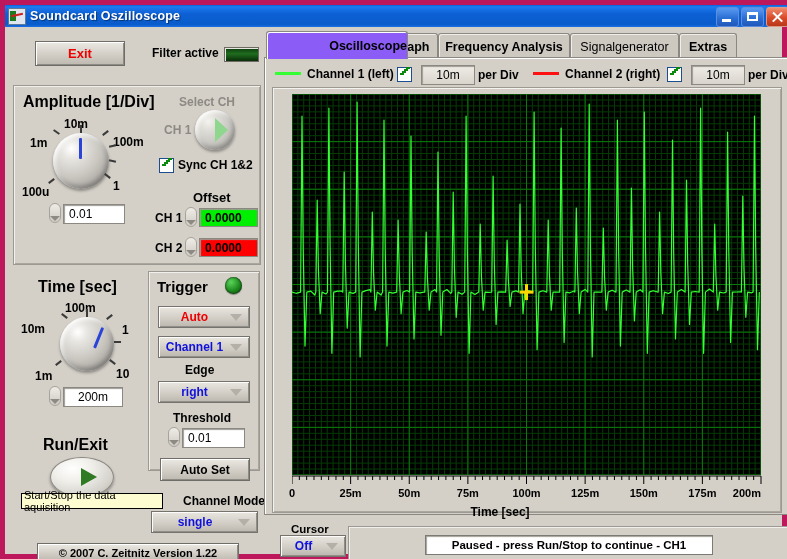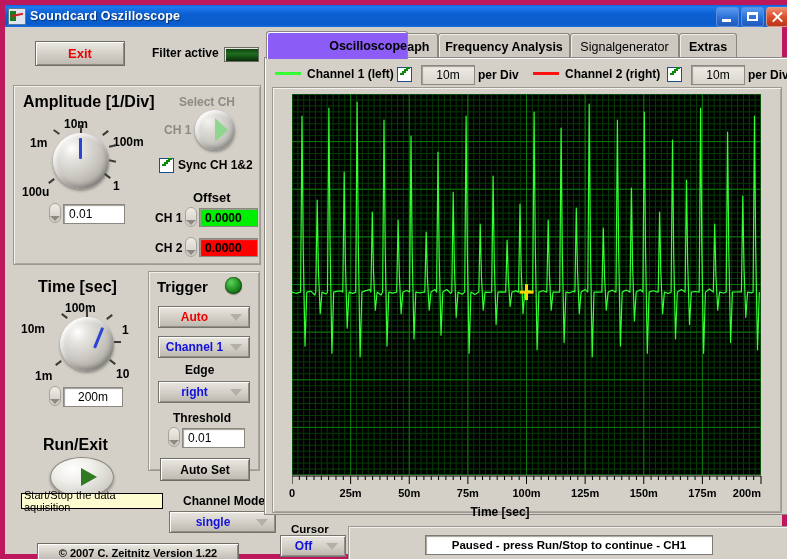--- a/index.html
+++ b/index.html
@@ -232,21 +232,21 @@
   <div class="lbl" style="left:38px;top:431px;font-size:16px;">Run/Exit</div>
   <div style="position:absolute;left:45px;top:452px;width:62px;height:38px;border-radius:50%;
               background:radial-gradient(ellipse at 35% 28%,#ffffff 0%,#efeee9 35%,#d6d3cd 70%,#b4b1ab 100%);
               border:1px solid #8b8882;box-shadow:0 2px 3px rgba(0,0,0,.35);">
     <div style="position:absolute;left:30px;top:10px;width:0;height:0;
                 border-top:9px solid transparent;border-bottom:9px solid transparent;border-left:16px solid #2f7a22;"></div>
   </div>
   <div class="tooltip" style="left:16px;top:488px;width:138px;height:14px;">Start/Stop the data aquisition</div>
 
   <div class="lbl" style="left:158px;top:489px;font-size:12px;margin-left:20px;">Channel Mode</div>
-  <div class="combo" style="left:146px;top:506px;width:105px;height:20px;font-size:12px;margin-left:18px;">
+  <div class="combo" style="left:146px;top:506px;width:105px;height:20px;font-size:12px;">
     <span class="ctext" style="color:#1111dd;">single</span>
       <span class="arrow"></span>
   </div>
 
   <div class="btn3d" style="left:32px;top:538px;width:200px;height:17px;font-size:11px;">© 2007   C. Zeitnitz Version 1.22</div>
 
   <div style="position:absolute;left:259px;top:26px;width:526px;height:27px;"></div>
 
   <div style="position:absolute;left:261px;top:26px;width:92px;height:27px;
               background:#8b5cf6;border:1px solid #8a8880;border-bottom:none;border-radius:3px 3px 0 0;

